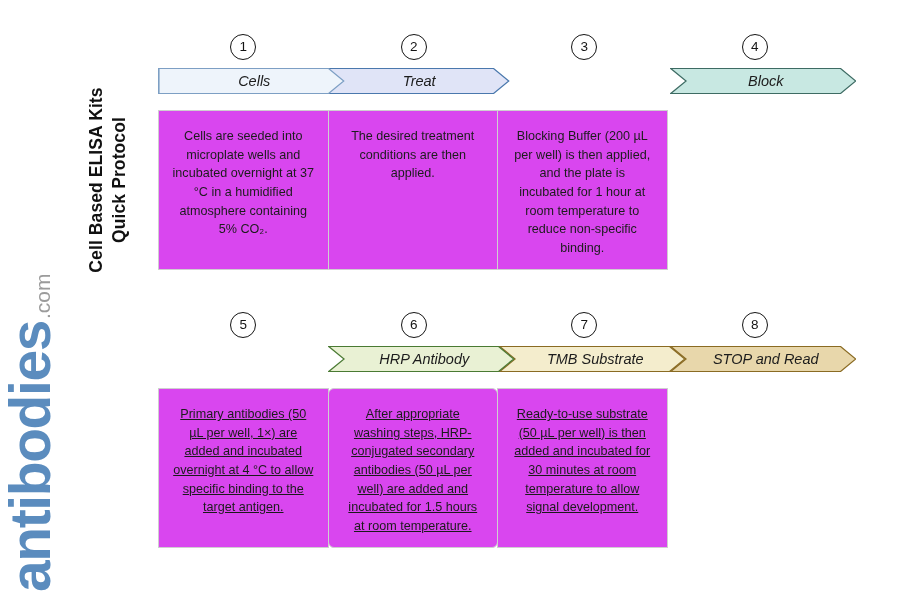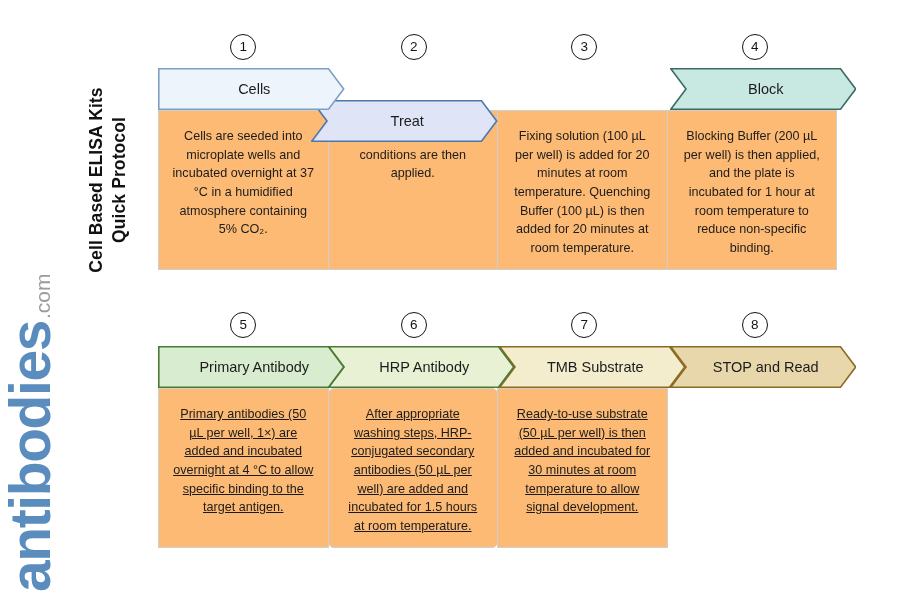--- a/index.html
+++ b/index.html
@@ -99,28 +99,29 @@
 
   
   .chevron-band {
     position: relative;
     height: 42px;
     width: 682px;
   }
   .chev {
     position: absolute;
     top: 0;
-    height: 42px;
+    height: 26px;
     box-sizing: border-box;
     display: flex;
     align-items: center;
     justify-content: center;
     font-size: 14.5px;
     color: #1c1c1c;
     text-align: center;
+    font-style: italic;
   }
   .chev .chev-label {
     position: relative;
     z-index: 3;
     padding-left: 6px;
   }
   .chev .chev-bg {
     position: absolute;
     inset: 0;
     z-index: 1;
@@ -133,21 +134,21 @@
     width: 682px;
     height: 160px;
     display: flex;
   }
   #row-2 .body-band { height: 160px; text-decoration: underline; }
   .body-cell {
     box-sizing: border-box;
     border: 1px solid #cfcfcf;
     border-left-width: 1px;
     margin-left: -1px;
-    background: #fdba74;
+    background: #d946ef;
     padding: 16px 13px 10px 13px;
     font-size: 12.6px;
     line-height: 1.48;
     color: #1c1c1c;
     text-align: center;
   }
   .body-cell:first-child { margin-left: 0; }
   .body-cell .bc-inner { display: block; }
 </style>
 </head>
@@ -180,21 +181,21 @@
     </div>
   <div class="chevron-band">
       <div class="chev" style="left: 0px; width: 186.5px; z-index: 5;">
         <div class="chev-bg">
           <svg viewBox="0 0 186.5 42" preserveAspectRatio="none">
             <path d="M 0.8 0.8 L 170.5 0.8 L 185.7 21 L 170.5 41.2 L 0.8 41.2 Z" fill="#eef4fb" stroke="#7d9fc4" stroke-width="1.6" stroke-linejoin="miter"></path>
           </svg>
         </div>
         <span class="chev-label">Cells</span>
       </div>
-      <div class="chev" style="left: 153px; width: 186.5px; z-index: 4; margin-top: 32px;">
+      <div class="chev" style="left: 165px; width: 186.5px; z-index: 4;">
         <div class="chev-bg">
           <svg viewBox="0 0 186.5 42" preserveAspectRatio="none">
             <path d="M 0.8 0.8 L 170.5 0.8 L 185.7 21 L 170.5 41.2 L 0.8 41.2 L 16 21 Z" fill="#e0e4f7" stroke="#4a78ad" stroke-width="1.6" stroke-linejoin="miter"></path>
           </svg>
         </div>
         <span class="chev-label">Treat</span>
       </div>
       <div class="chev" style="left: 511.5px; width: 186.5px; z-index: 2;">
         <div class="chev-bg">
           <svg viewBox="0 0 186.5 42" preserveAspectRatio="none">
@@ -203,23 +204,20 @@
         </div>
         <span class="chev-label">Block</span>
       </div>
     </div>
   <div class="body-band">
       <div class="body-cell" style="width: 170.5px;">
         <span class="bc-inner">Cells are seeded into microplate wells and incubated overnight at 37 °C in a humidified atmosphere containing 5% CO₂.</span>
       </div>
       <div class="body-cell" style="width: 170.5px;">
         <span class="bc-inner">The desired treatment conditions are then applied.</span>
-      </div>
-      <div class="body-cell" style="width: 170.5px;">
-        <span class="bc-inner">Fixing solution (100 µL per well) is added for 20 minutes at room temperature. Quenching Buffer (100 µL) is then added for 20 minutes at room temperature.</span>
       </div>
       <div class="body-cell" style="width: 170.5px;">
         <span class="bc-inner">Blocking Buffer (200 µL per well) is then applied, and the plate is incubated for 1 hour at room temperature to reduce non-specific binding.</span>
       </div>
     </div>
 </div>
 
 <div class="flow-row" id="row-2">
   <div class="num-strip">
       <div class="num-circle" style="left: 72.25px;">
@@ -229,28 +227,20 @@
         <span>6</span>
       </div>
       <div class="num-circle" style="left: 413.25px;">
         <span>7</span>
       </div>
       <div class="num-circle" style="left: 583.75px;">
         <span>8</span>
       </div>
     </div>
   <div class="chevron-band">
-      <div class="chev" style="left: 0px; width: 186.5px; z-index: 5;">
-        <div class="chev-bg">
-          <svg viewBox="0 0 186.5 42" preserveAspectRatio="none">
-            <path d="M 0.8 0.8 L 170.5 0.8 L 185.7 21 L 170.5 41.2 L 0.8 41.2 Z" fill="#d8edcf" stroke="#4a7a33" stroke-width="1.6" stroke-linejoin="miter"></path>
-          </svg>
-        </div>
-        <span class="chev-label">Primary Antibody</span>
-      </div>
       <div class="chev" style="left: 170px; width: 186.5px; z-index: 4;">
         <div class="chev-bg">
           <svg viewBox="0 0 186.5 42" preserveAspectRatio="none">
             <path d="M 0.8 0.8 L 170.5 0.8 L 185.7 21 L 170.5 41.2 L 0.8 41.2 L 16 21 Z" fill="#e9f1d4" stroke="#4a7a33" stroke-width="1.6" stroke-linejoin="miter"></path>
           </svg>
         </div>
         <span class="chev-label">HRP Antibody</span>
       </div>
       <div class="chev" style="left: 341px; width: 186.5px; z-index: 3;">
         <div class="chev-bg">

